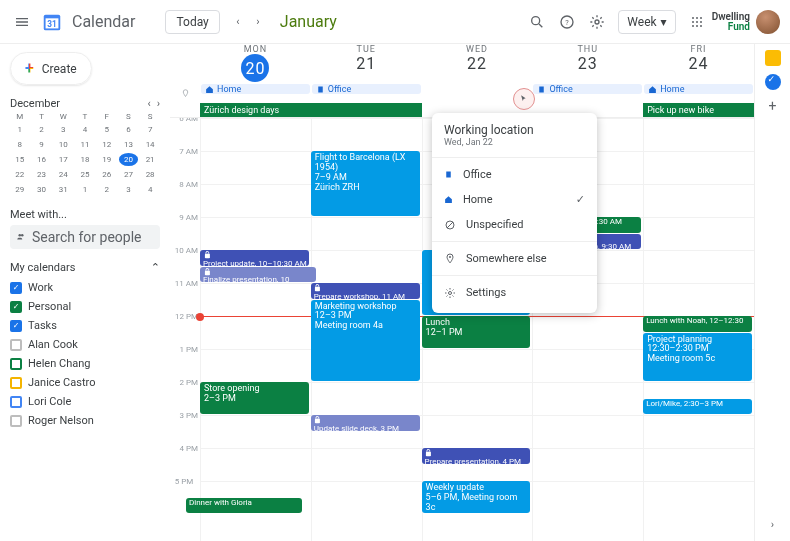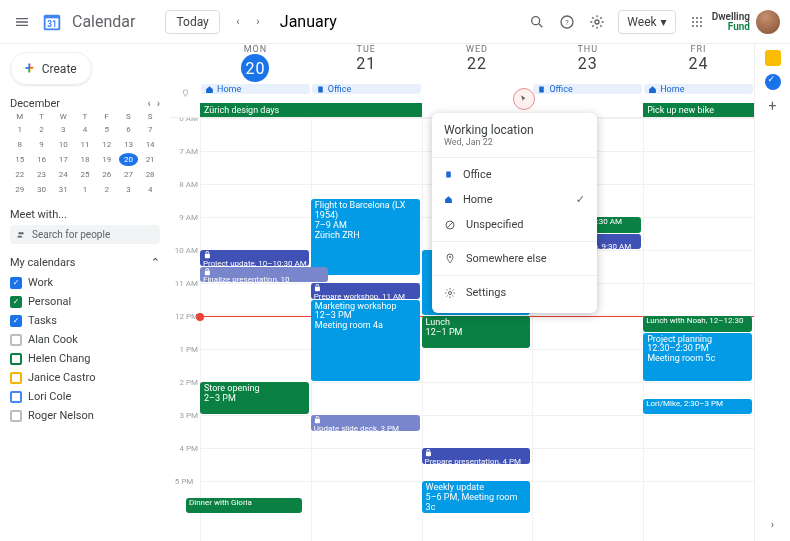--- a/index.html
+++ b/index.html
@@ -4,39 +4,39 @@
 <style>
   * { box-sizing: border-box; margin: 0; padding: 0; font-family: 'Google Sans', Roboto, Arial, sans-serif; }
   body { width: 790px; height: 541px; overflow: hidden; background: #fff; color: #3c4043; font-size: 11px; }
   .header { height: 44px; display: flex; align-items: center; padding: 0 10px; border-bottom: 1px solid #eee; }
   .menu-btn { width: 24px; height: 24px; display:flex; align-items:center; justify-content:center; margin-right:6px; }
   .logo { width: 24px; height: 24px; margin-right: 8px; background: #fff; border-radius:4px; display:flex; align-items:center; justify-content:center; }
   .logo svg { width: 22px; height: 22px; }
   .app-title { font-size: 16px; color: #5f6368; margin-right: 30px; }
   .today-btn { border:1px solid #dadce0; border-radius: 4px; padding: 4px 10px; font-size: 12px; margin-right:8px; }
   .nav-arrow { width: 20px; height:20px; display:flex; align-items:center; justify-content:center; color:#5f6368; }
-  .month-title { font-size: 16px; color:#000000; margin-left:12px; }
+  .month-title { font-size: 16px; color:#4d7c0f; margin-left:12px; }
   .spacer { flex:1; }
   .hdr-icon { width: 26px; height:26px; display:flex; align-items:center; justify-content:center; color:#5f6368; margin: 0 2px; }
   .view-select { border:1px solid #dadce0; border-radius:4px; padding:4px 8px; font-size:12px; margin:0 6px; display:flex; align-items:center; gap:4px;}
   .org { font-size:10px; font-weight:600; line-height:1; margin-right:6px; text-align:right; }
   .avatar { width:24px; height:24px; border-radius:50%; background:radial-gradient(circle at 40% 30%, #c89070, #805030); }
 
   .main { display:flex; height: calc(541px - 44px); }
   .sidebar { width: 170px; padding: 8px 10px 8px 10px; overflow:hidden; }
   .create-btn { display:flex; align-items:center; gap:8px; border:1px solid #eee; border-radius:20px; padding:6px 14px; box-shadow:0 1px 2px rgba(0,0,0,0.1); font-size:12px; margin-bottom:12px; width:fit-content;}
   .create-btn .plus { font-size:16px; font-weight:bold; background: conic-gradient(#ea4335 0 90deg,#fbbc04 90deg 180deg,#34a853 180deg 270deg,#4285f4 270deg 360deg); -webkit-background-clip:text; color:transparent;}
   .mini-head { display:flex; align-items:flex-start; justify-content:space-between; font-size:11px; color:#3c4043; margin-bottom:2px;}
   .mini-head .arrows { display:flex; gap:6px; color:#5f6368;}
   .mini-grid { display:grid; grid-template-columns: repeat(7, 1fr); gap:2px; font-size:8px; color:#70757a; text-align:center;}
   .mini-grid .dow { color:#70757a; }
   .mini-grid .d { padding:2px 0; border-radius:50%; }
   .mini-grid .d.sel { background:#1a73e8; color:#fff; }
   .sec-title { font-size:11px; margin-top:12px; margin-bottom:4px; color:#3c4043; display:flex; justify-content:space-between; align-items:center;}
-  .search-people { background:#f1f3f4; border-radius:4px; padding:4px 6px; font-size:10px; color:#5f6368; display:flex; align-items:center; gap:6px; margin-top:4px;}
+  .search-people { background:#f1f3f4; border-radius:4px; padding:4px 6px; font-size:14px; color:#5f6368; display:flex; align-items:center; gap:6px; margin-top:4px;}
   .cal-item { display:flex; align-items:center; gap:6px; font-size:11px; padding:3px 0;}
   .chk { width:12px; height:12px; border-radius:2px; border:2px solid; display:inline-flex; align-items:center; justify-content:center;}
   .chk.checked::after { content:"✓"; color:#fff; font-size:8px; }
   .chk.blue { border-color:#1a73e8; background:#1a73e8; }
   .chk.green { border-color:#0b8043; background:#0b8043; }
   .chk.empty { background:transparent;}
   .chk.gray { border-color:#bdbdbd;}
   .chk.greenO { border-color:#0b8043;}
   .chk.yellowO{ border-color:#f4b400;}
   .chk.blueO { border-color:#4285f4;}
@@ -368,29 +368,29 @@
         <div class="hourlabel" style="top: 231px;">1 PM</div>
         <div class="hourline" style="top: 264px;"></div>
         <div class="hourlabel" style="top: 264px;">2 PM</div>
         <div class="hourline" style="top: 297px;"></div>
         <div class="hourlabel" style="top: 297px;">3 PM</div>
         <div class="hourline" style="top: 330px;"></div>
         <div class="hourlabel" style="top: 330px;">4 PM</div>
         <div class="hourline" style="top: 363px;"></div>
         <div class="hourlabel" style="top: 363px; text-align: center;">5 PM</div>
         <div class="nowline" style="top: 198px;"></div>
-        <div class="event blue" style="left: 140.8px; width: 108.8px; top: 33px; height: 76px; margin-top: 48px;">
+        <div class="event blue" style="left: 140.8px; width: 108.8px; top: 33px; height: 65px;">
           <div>Flight to Barcelona (LX 1954)</div>
           <div>7–9 AM</div>
           <div>Zürich ZRH</div>
         </div>
         <div class="event darkblue small lock" style="left: 30px; width: 108.8px; top: 132px; height: 15.5px;">
           <div>Project update, 10–10:30 AM</div>
         </div>
-        <div class="event purple small lock" style="left: 30px; width: 128px; top: 148.5px; height: 15.5px;">
+        <div class="event purple small lock" style="left: 30px; width: 116px; top: 148.5px; height: 15.5px;">
           <div>Finalize presentation, 10</div>
         </div>
         <div class="event darkblue small lock" style="left: 140.8px; width: 108.8px; top: 165px; height: 15.5px;">
           <div>Prepare workshop, 11 AM</div>
         </div>
         <div class="event blue" style="left: 140.8px; width: 108.8px; top: 181.5px; height: 81.5px;">
           <div>Marketing workshop</div>
           <div>12–3 PM</div>
           <div>Meeting room 4a</div>
         </div>

